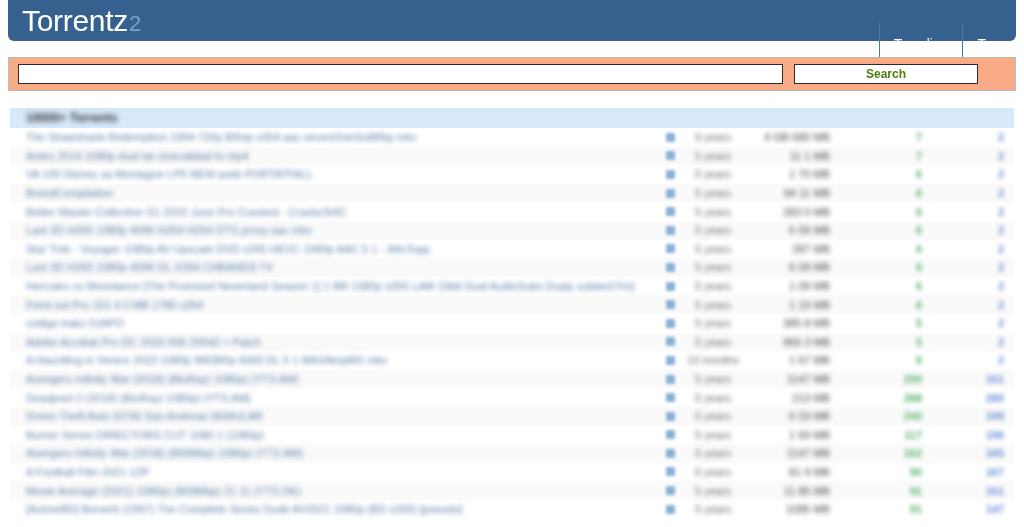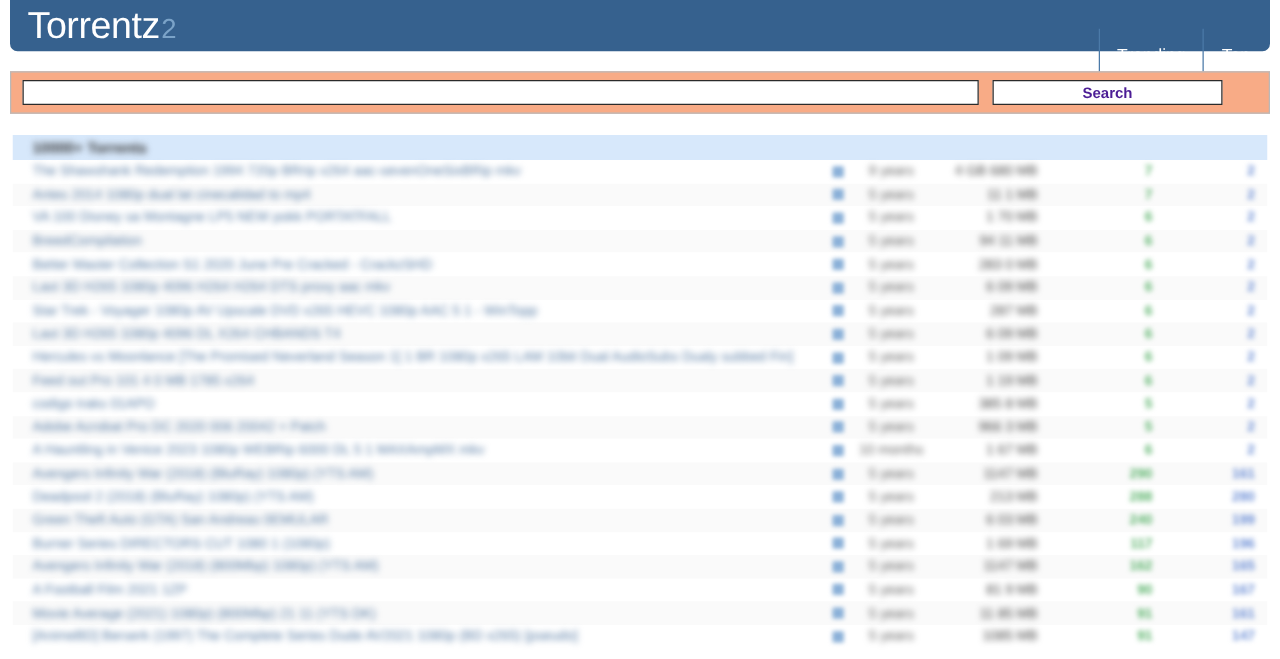--- a/index.html
+++ b/index.html
@@ -99,21 +99,21 @@
   .search-button {
     margin-left: 11px;
     width: 184px;
     height: 20px;
     background: #ffffff;
     border: 1px solid #2b2b2b;
     box-sizing: border-box;
     font-family: "Liberation Sans", sans-serif;
     font-size: 12px;
     font-weight: bold;
-    color: #4c1d95;
+    color: #4d7c0f;
     cursor: pointer;
     line-height: 18px;
     text-align: center;
     padding: 0;
   }
 
   
   .results {
     position: absolute;
     left: 10px;

